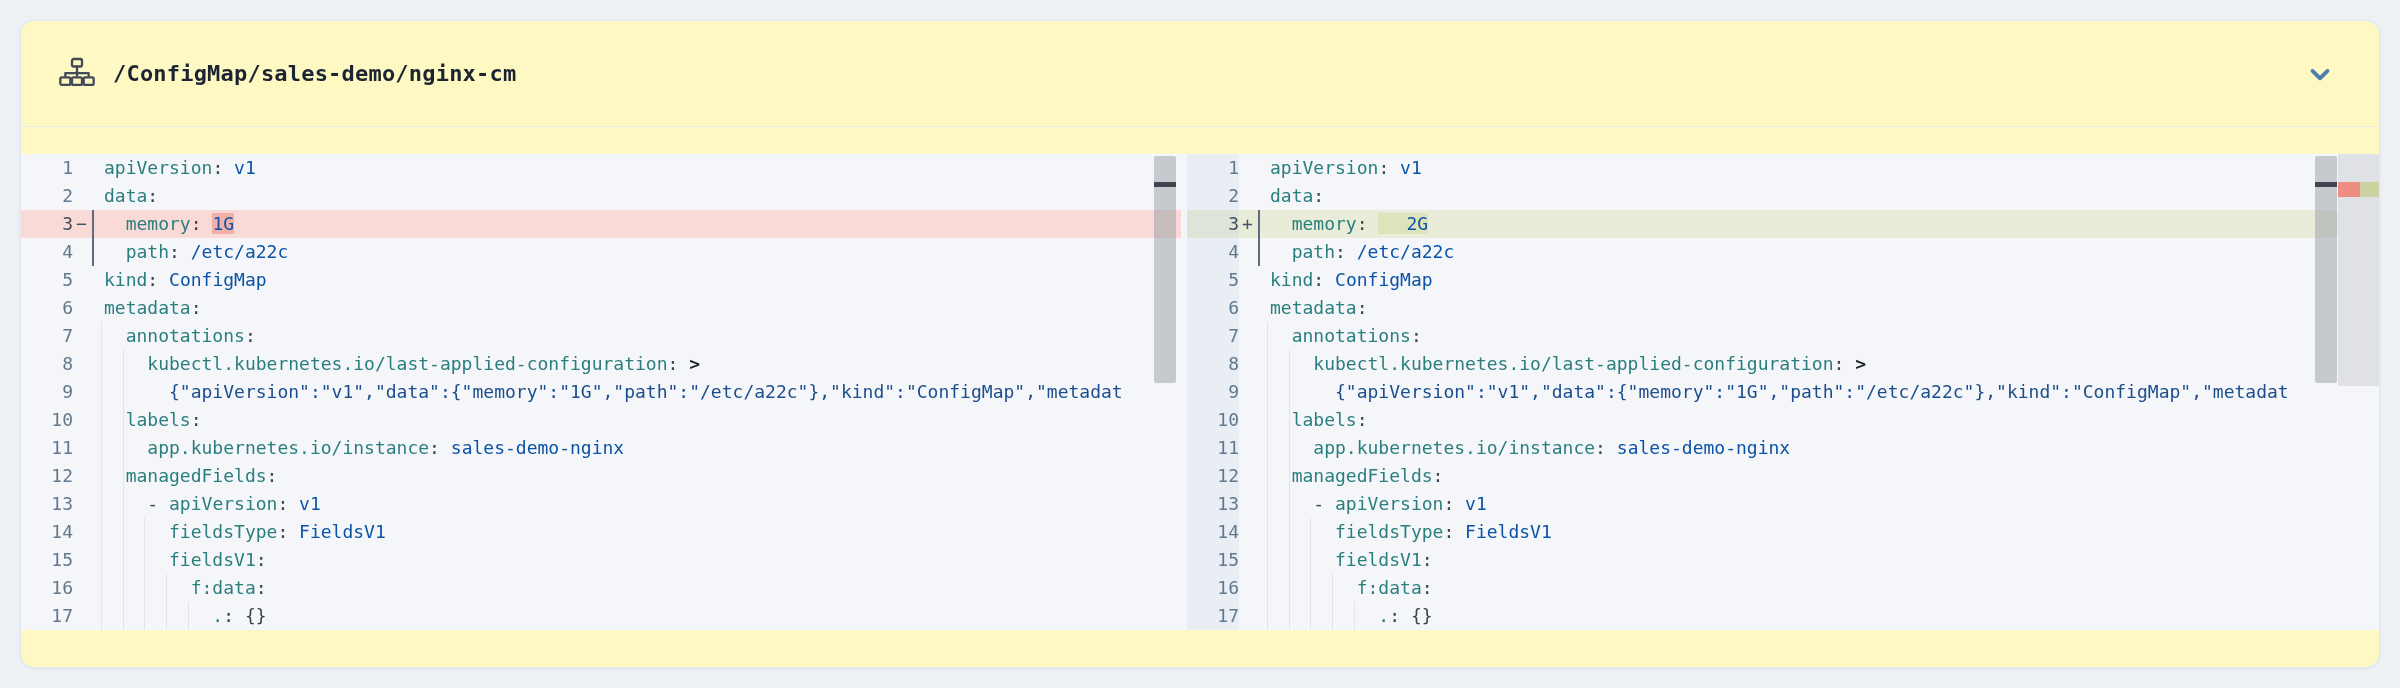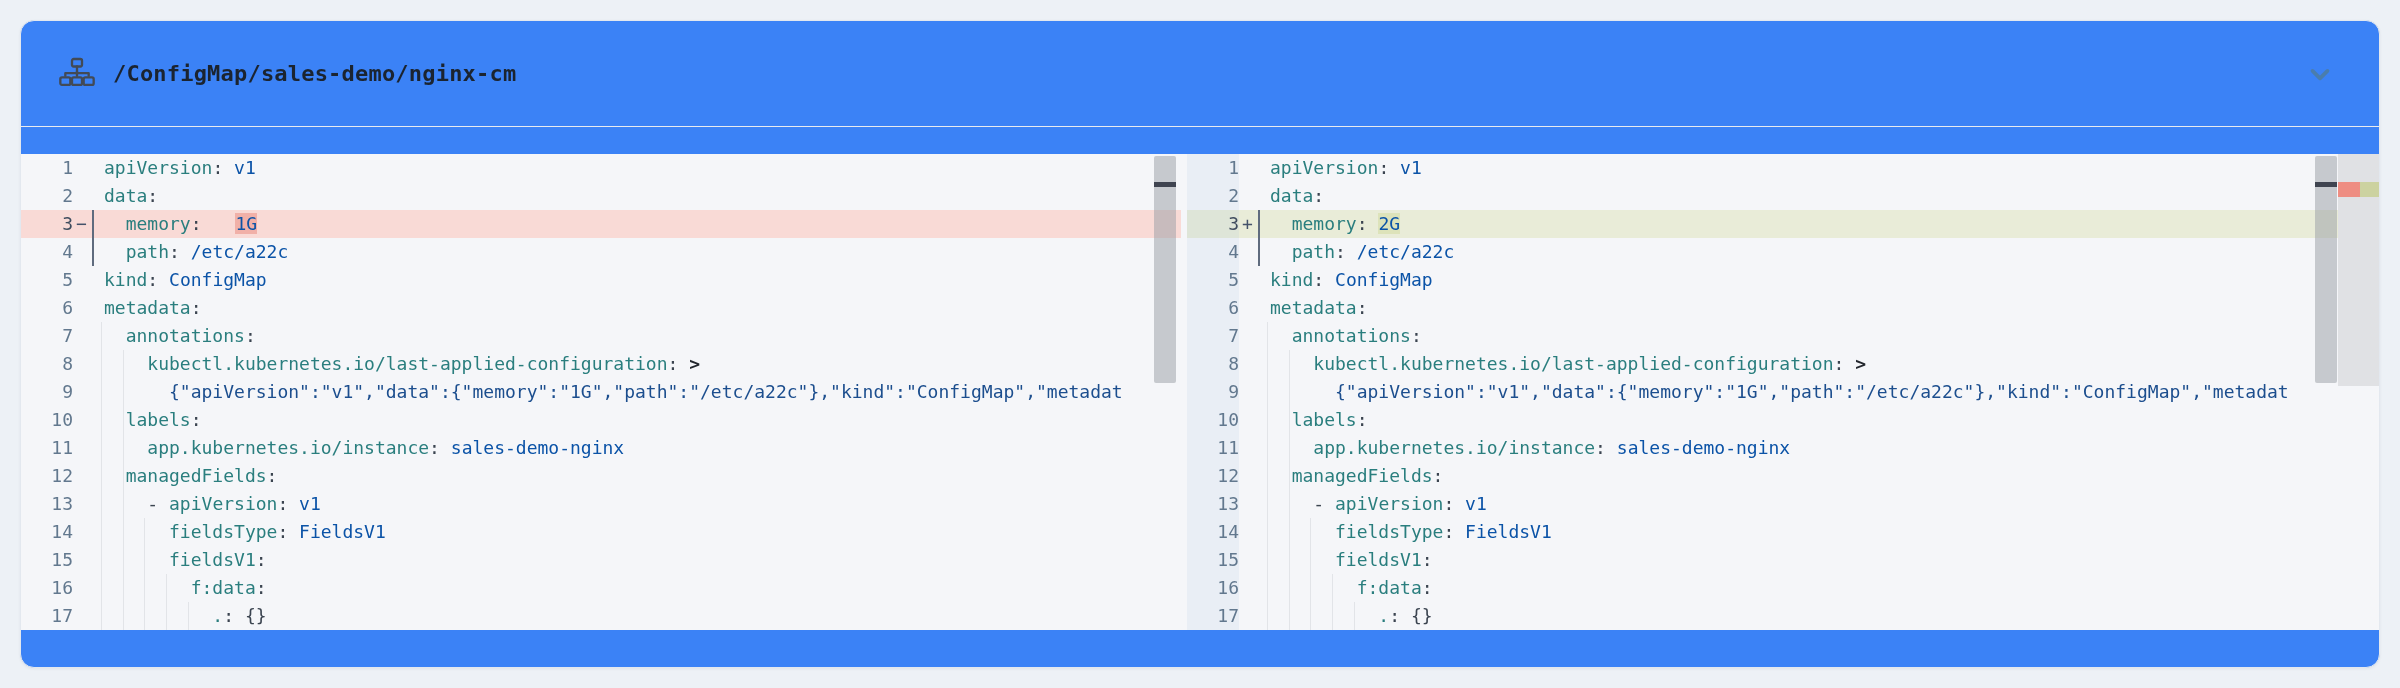--- a/index.html
+++ b/index.html
@@ -3,21 +3,21 @@
 <meta charset="utf-8">
 <style>
   html,body{margin:0;padding:0;}
   body{
     width:2400px;height:688px;overflow:hidden;
     background:#edf1f6;
     font-family:"DejaVu Sans Mono","Liberation Mono",monospace;
   }
   .card{
     position:absolute;left:20px;top:20px;width:2360px;height:648px;
-    background:#3b82f6;border:1px solid #e3e8ef;border-radius:14px;
+    background:#fef9c3;border:1px solid #e3e8ef;border-radius:14px;
     box-shadow:0 1px 3px rgba(30,41,59,.06);
     overflow:hidden;box-sizing:border-box;
   }
   
   .hdr{
     height:105px;display:flex;align-items:center;gap:16px;
     padding:0 36px;border-bottom:1px solid #e8ebf0;position:relative;
   }
   .hdr .tree-ic{flex:none;display:inline-flex;}
   .hdr .title{
@@ -42,22 +42,22 @@
   .code{flex:1 1 auto;white-space:pre;overflow:hidden;}
   .row.removed{background:#f9dad6;}
   .row.added{background:#e9ecd8;}
   .row.removed .ln,.row.added .ln{color:#3f4c5e;}
   .pane-right .ln{background:rgba(150,180,225,.12);}
   .tk-key{color:#2a7e7e;text-align:right;}
   .tk-p{color:#3b4450;}
   .tk-v{color:#0b53a7;}
   .tk-b{color:#22262d;font-weight:bold;}
   .tk-s{color:#1c4e8e;}
-  .hl-del{background:#f1b0a8;margin-left:23px;}
-  .hl-ins{background:#dde3ba;}
+  .hl-del{background:#f1b0a8;}
+  .hl-ins{background:#dde3ba;padding-left:28px;}
   .gbar{position:absolute;left:71px;top:56px;width:2px;height:56px;background:#5f6b7e;}
   .iguide{position:absolute;width:1px;background:rgba(60,70,90,.10);}
   .sb{position:absolute;top:2px;width:22px;height:227px;background:rgba(152,156,164,.5);border-radius:2px;}
   .sb-left{left:1133px;}
   .sb-right{left:2294px;}
   .sbdash{position:absolute;top:28px;width:22px;height:5px;background:#3f4450;}
   .sbdash-left{left:1133px;}
   .sbdash-right{left:2294px;}
   .ruler{position:absolute;left:2317px;top:0;width:43px;height:232px;background:#e0e1e4;}
   .rm{position:absolute;top:28px;height:15px;}

